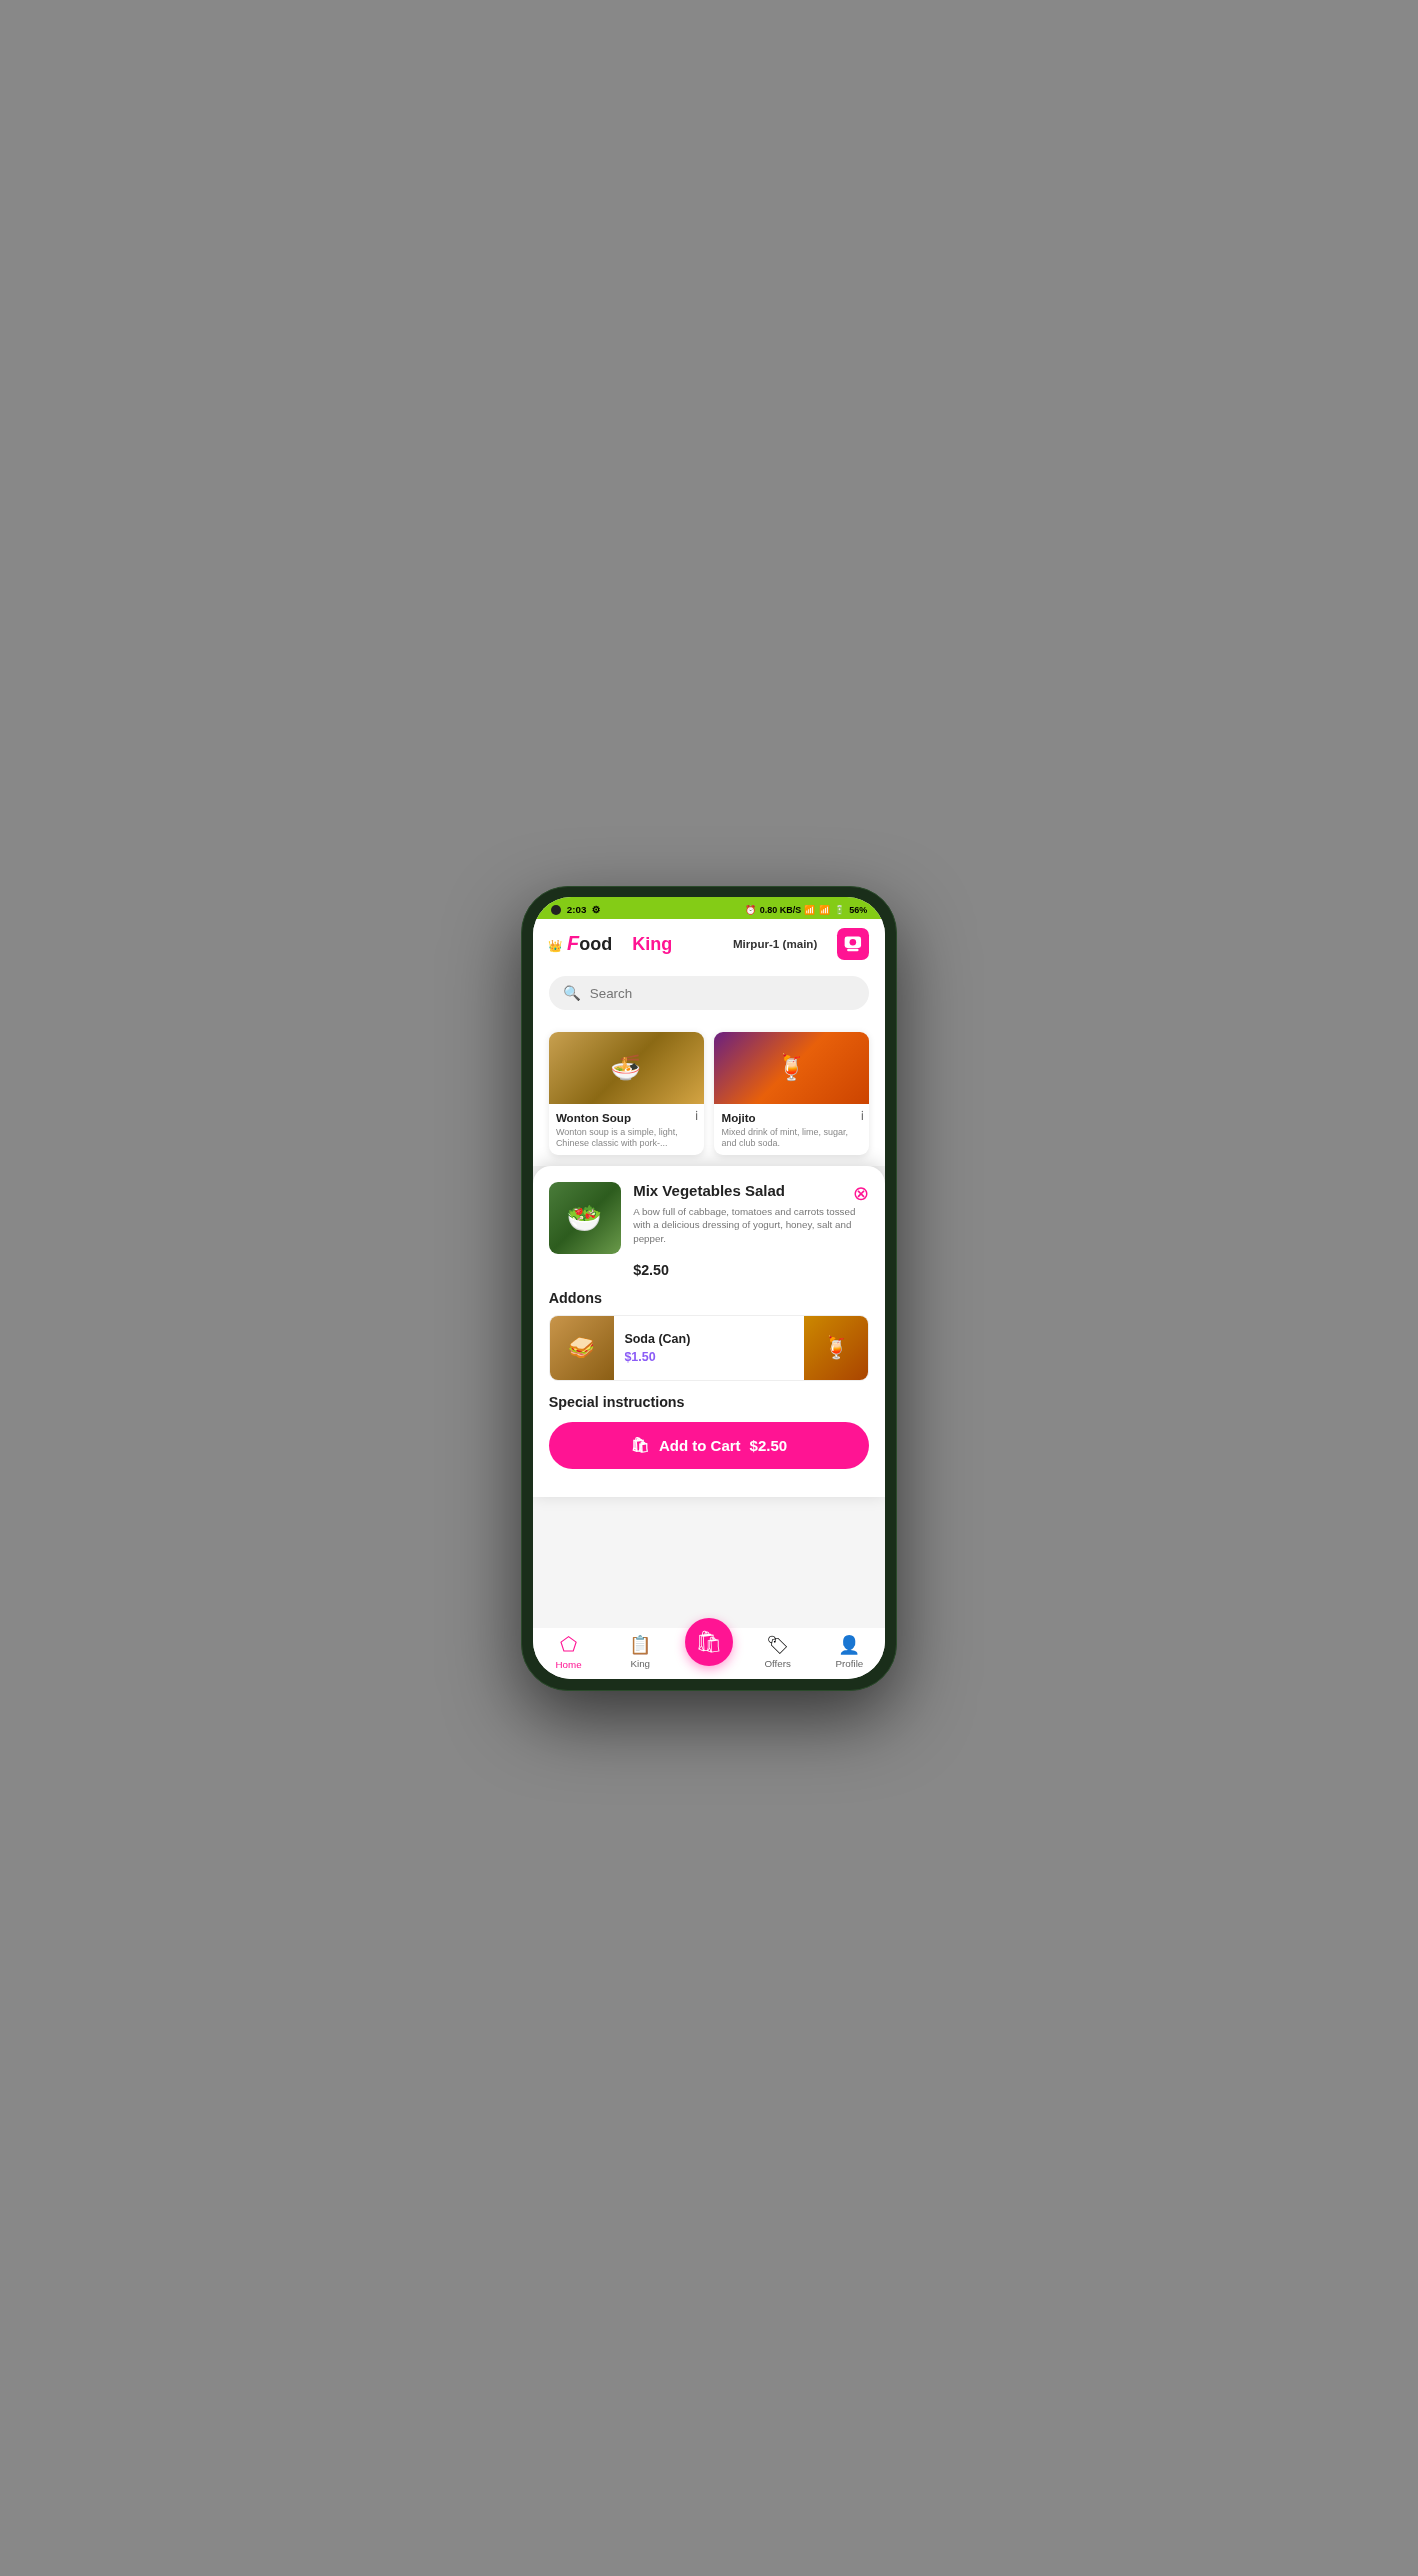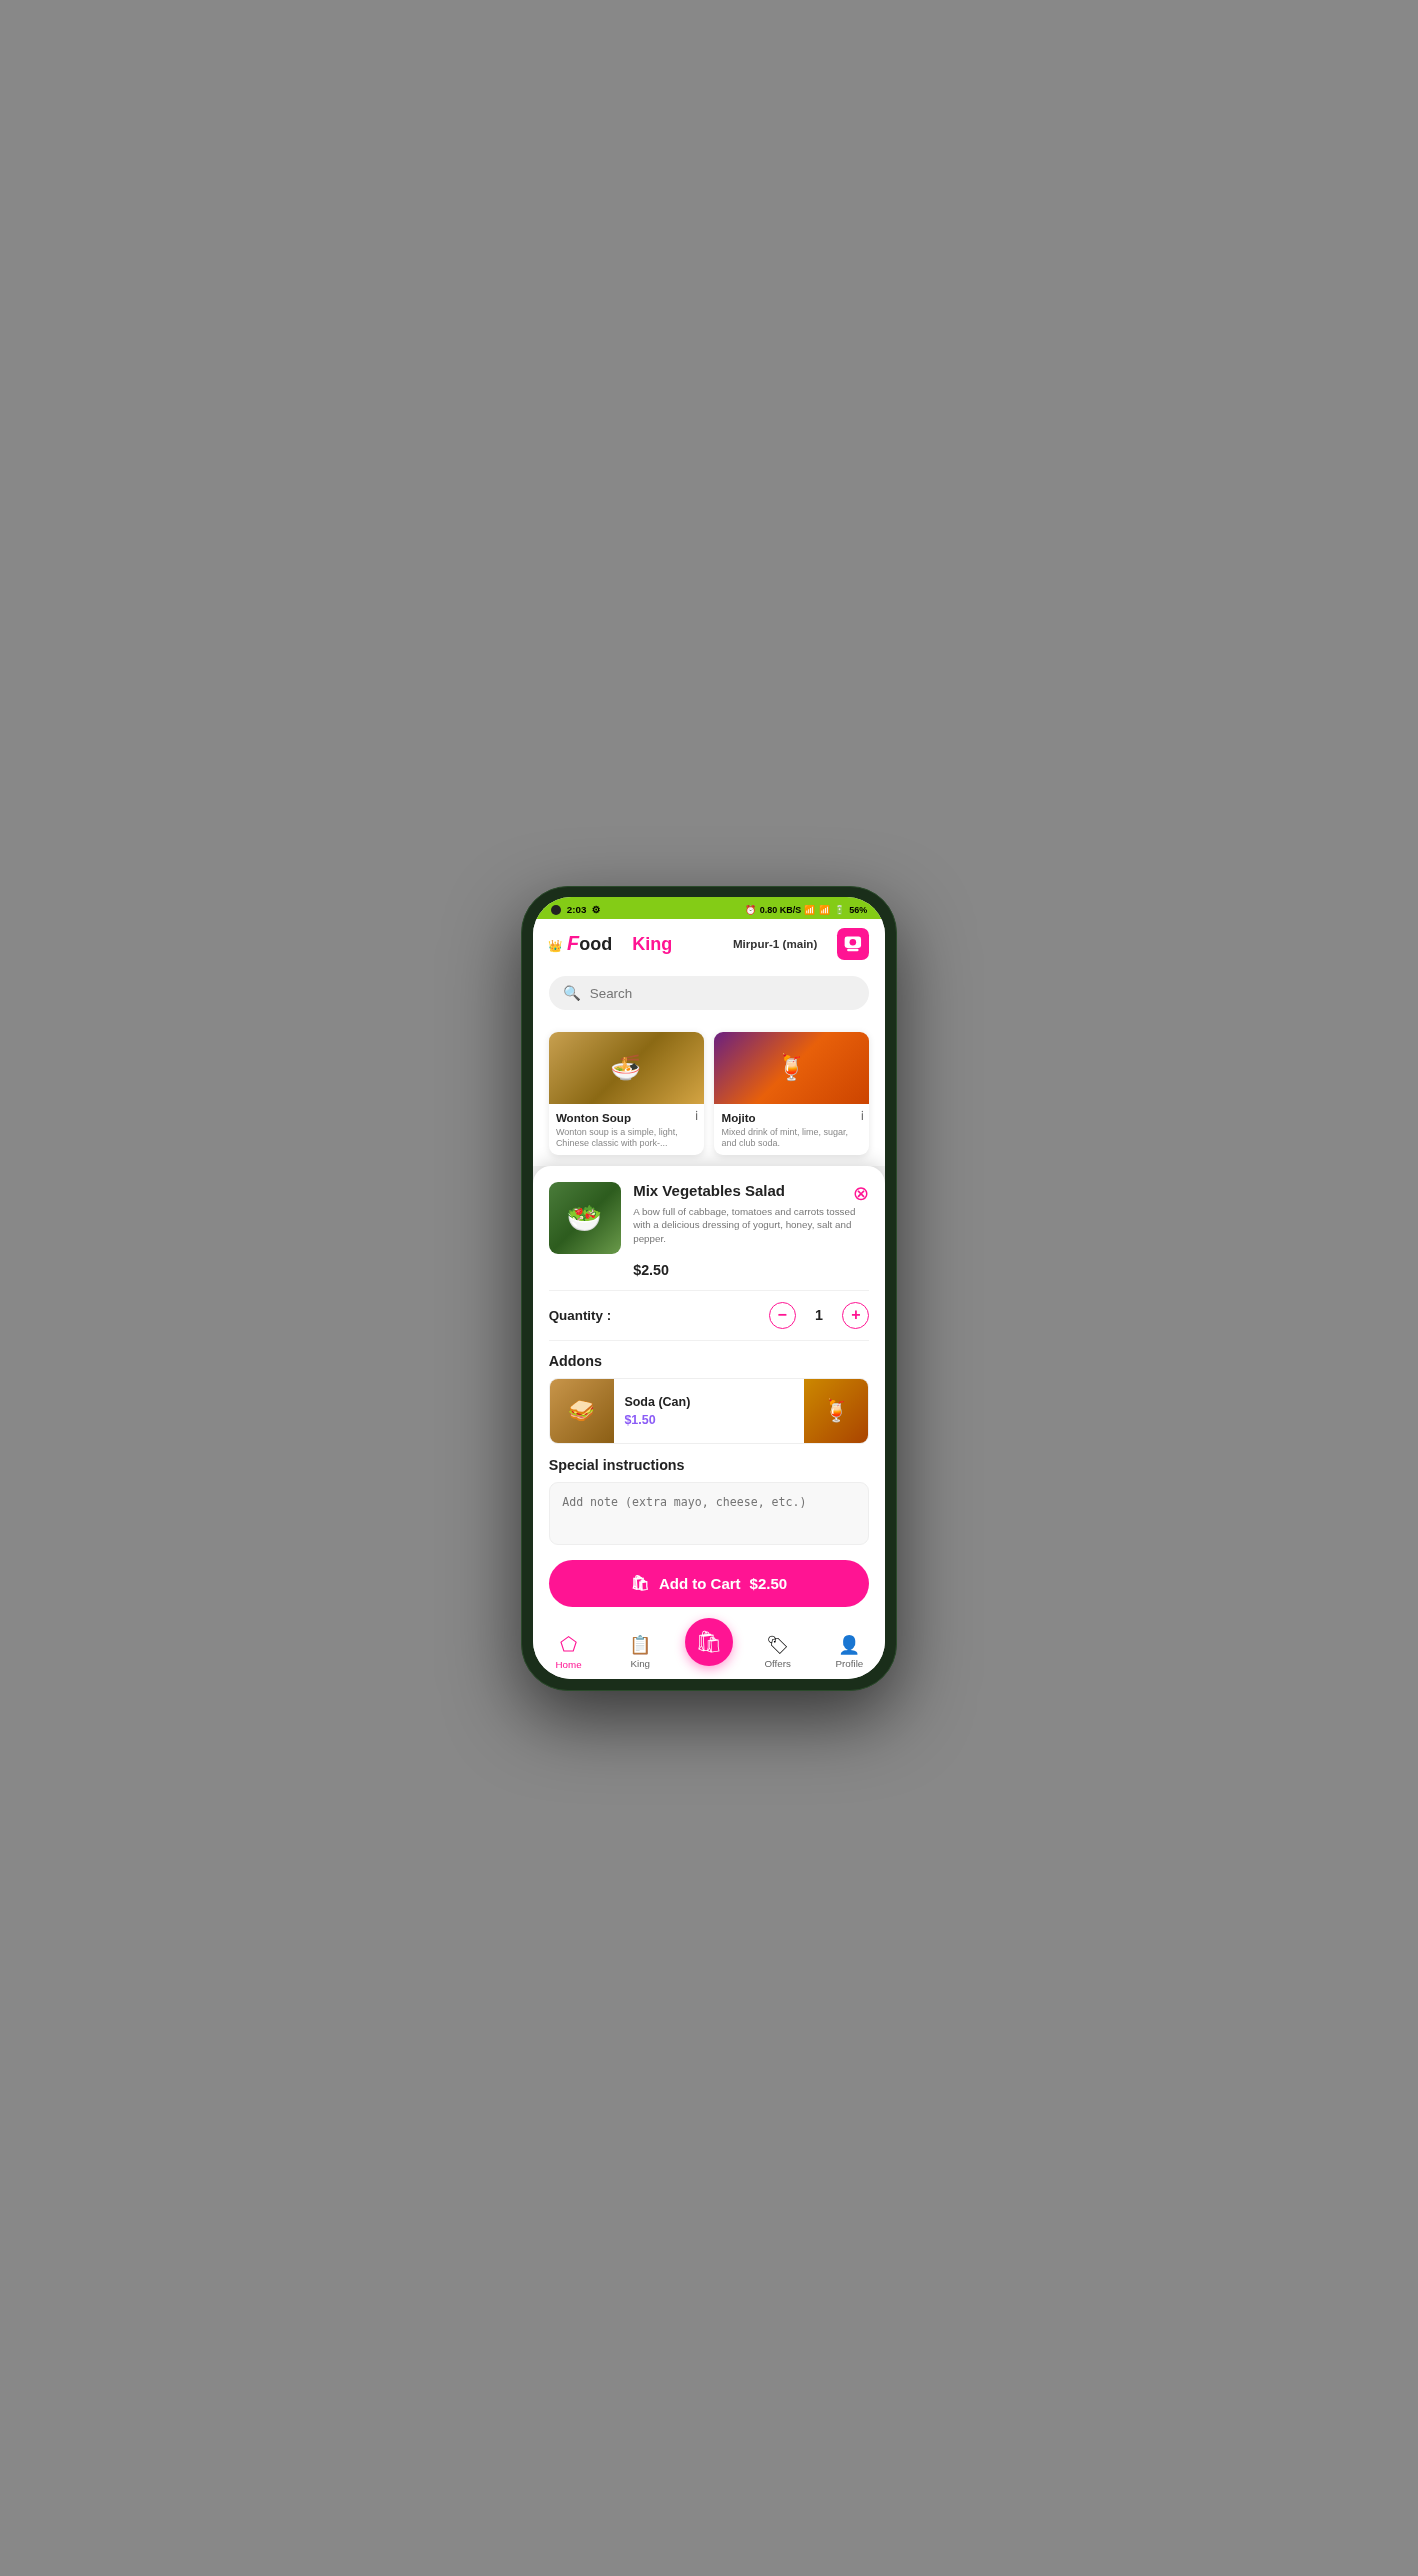--- a/index.html
+++ b/index.html
@@ -438,48 +438,39 @@
             🥗
           </div>
           <div class="item-info">
             <div class="item-name">Mix Vegetables Salad</div>
             <div class="item-desc">A bow full of cabbage, tomatoes and carrots tossed with a delicious dressing of yogurt, honey, salt and pepper.</div>
             <div class="item-price">$2.50</div>
           </div>
           <div class="close-btn">⊗</div>
         </div>
 
-        <div class="quantity-row">
-          <span class="quantity-label">Quantity :</span>
-          <div class="quantity-controls">
-            <button class="qty-btn">−</button>
-            <span class="qty-value">1</span>
-            <button class="qty-btn">+</button>
-          </div>
-        </div>
 
         <div>
           <div class="section-title">Addons</div>
           <div class="addon-card">
             <div class="addon-img-placeholder">
               🥪
             </div>
             <div class="addon-info">
               <div class="addon-name">Soda (Can)</div>
               <div class="addon-price">$1.50</div>
             </div>
             <div class="addon-img-right">
               🍹
             </div>
           </div>
         </div>
 
         <div class="special-section">
           <div class="section-title">Special instructions</div>
-          <textarea class="note-input" placeholder="Add note (extra mayo, cheese, etc.)" style=""></textarea>
         </div>
 
         <button class="add-to-cart-btn">
           <span>🛍</span>
           <span>Add to Cart</span>
           <span>$2.50</span>
         </button>
 
       </div>
     </div>

